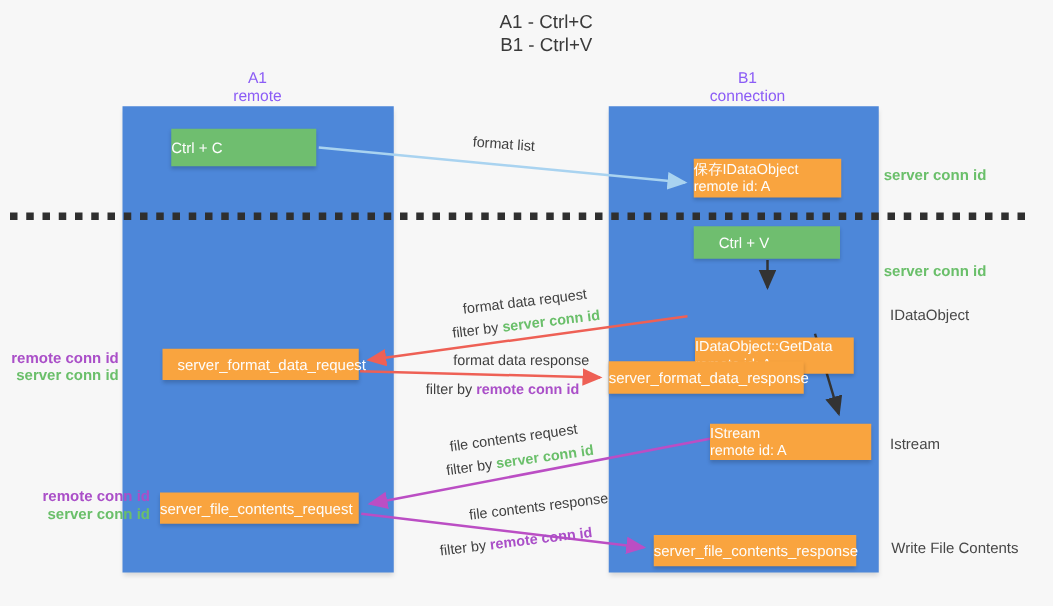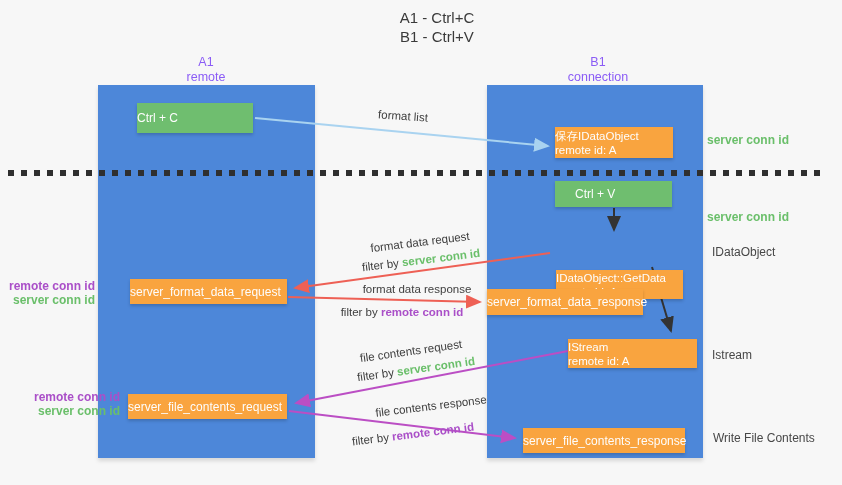--- a/index.html
+++ b/index.html
@@ -112,21 +112,21 @@
 
   <div class="abs node green" style="left:555px; top:181px; width:117px; height:26px;padding-left:20px;">
     <div>Ctrl + V</div>
   </div>
 
   <div class="abs node orange" style="left:556px; top:238px; width:127px; height:29px;margin-top:32px;">
     <div>IDataObject::GetData</div>
     <div>remote id: A</div>
   </div>
 
-  <div class="abs node orange" style="left:130px; top:279px; width:157px; height:25px; font-size:12px;">
+  <div class="abs node orange" style="left:130px; top:279px; width:157px; height:25px; font-size:12px;padding-left:12px;">
     <div>server_format_data_request</div>
   </div>
 
   <div class="abs node orange" style="left:487px; top:289px; width:156px; height:26px; font-size:12px;">
     <div>server_format_data_response</div>
   </div>
 
   <div class="abs node orange" style="left:568px; top:339px; width:129px; height:29px;">
     <div>IStream</div>
     <div>remote id: A</div>

